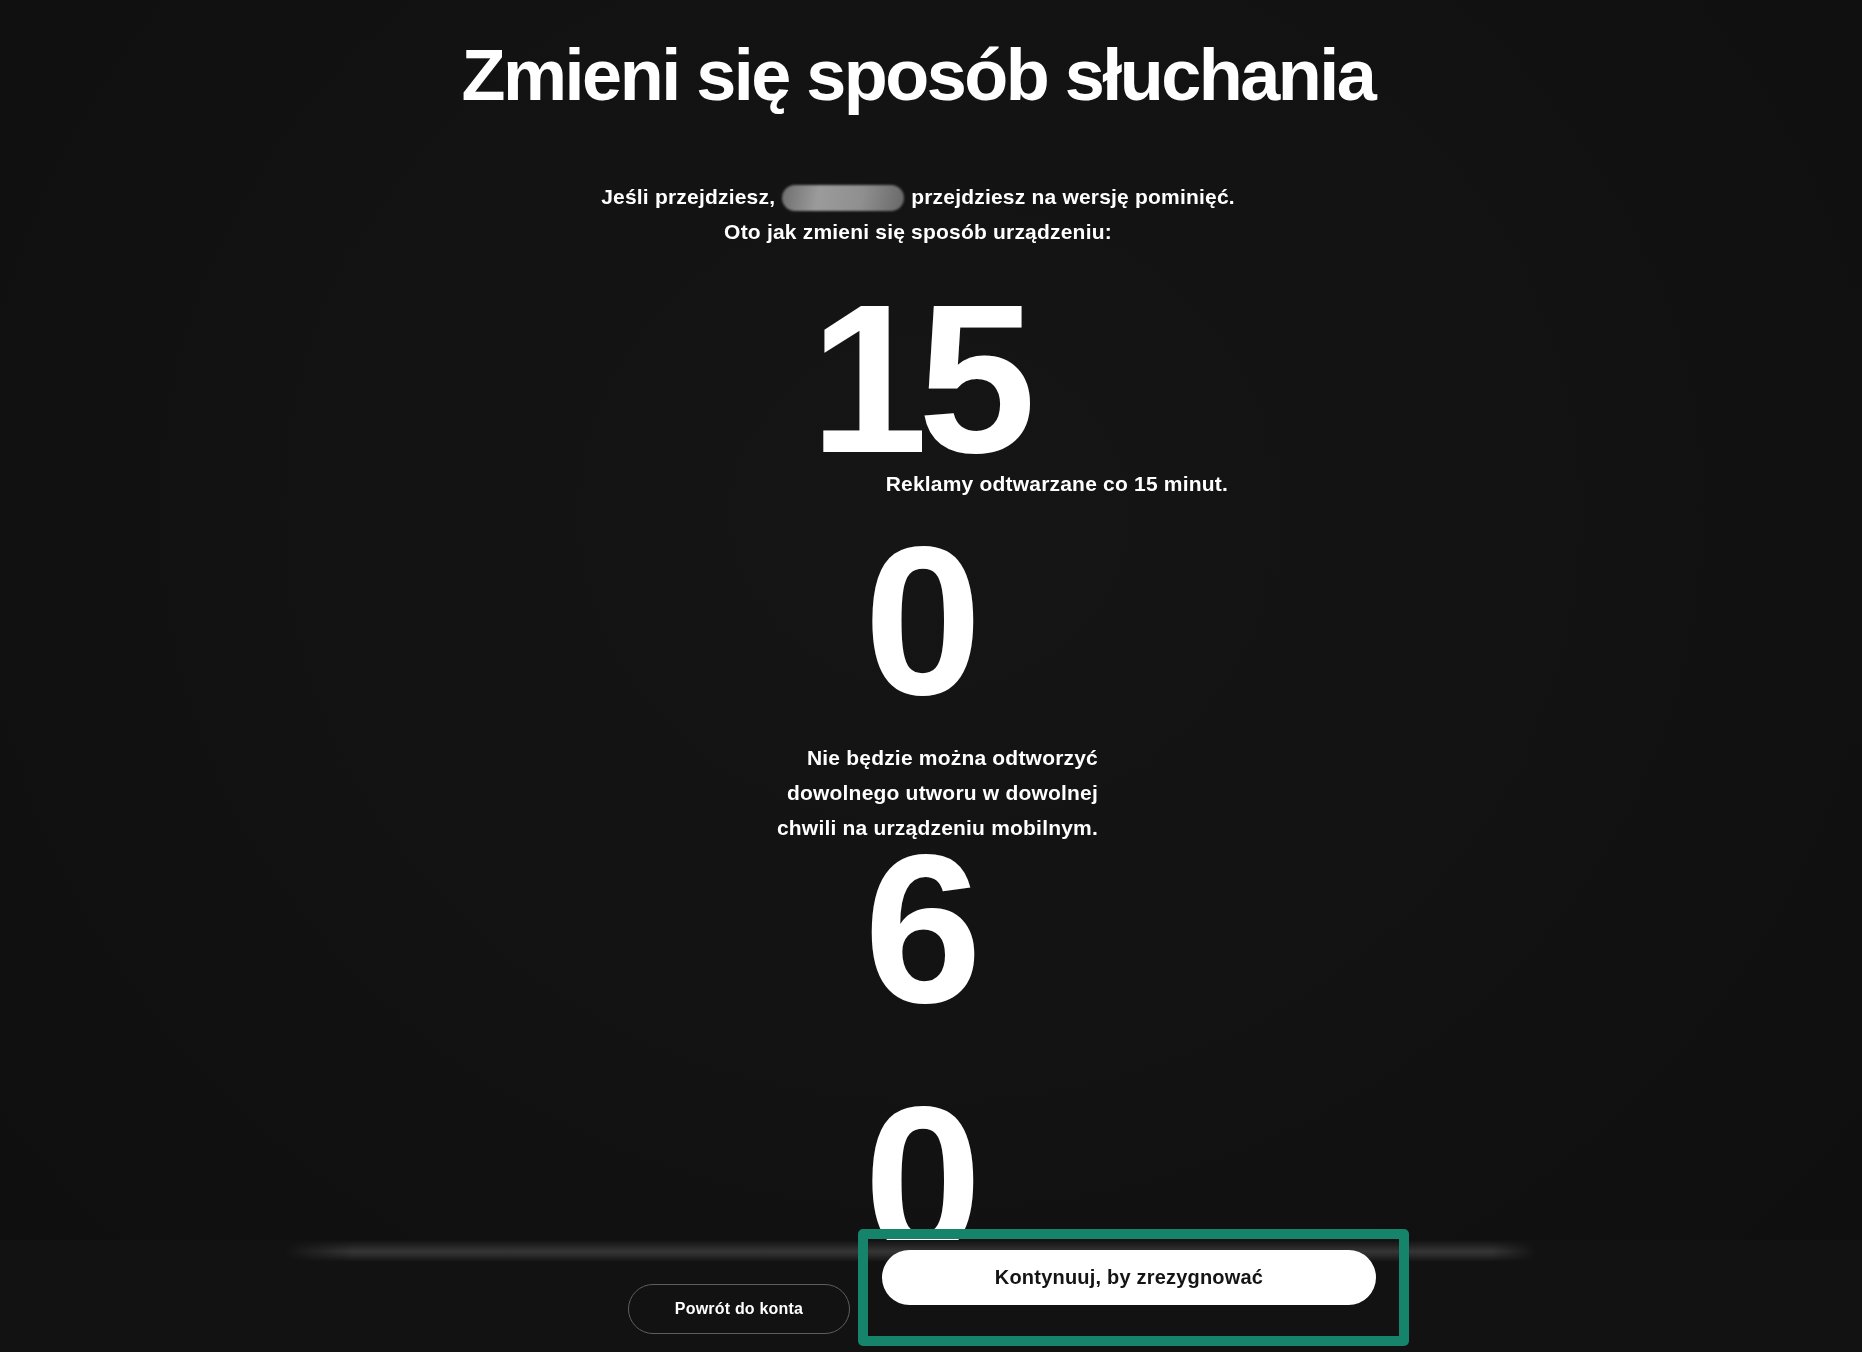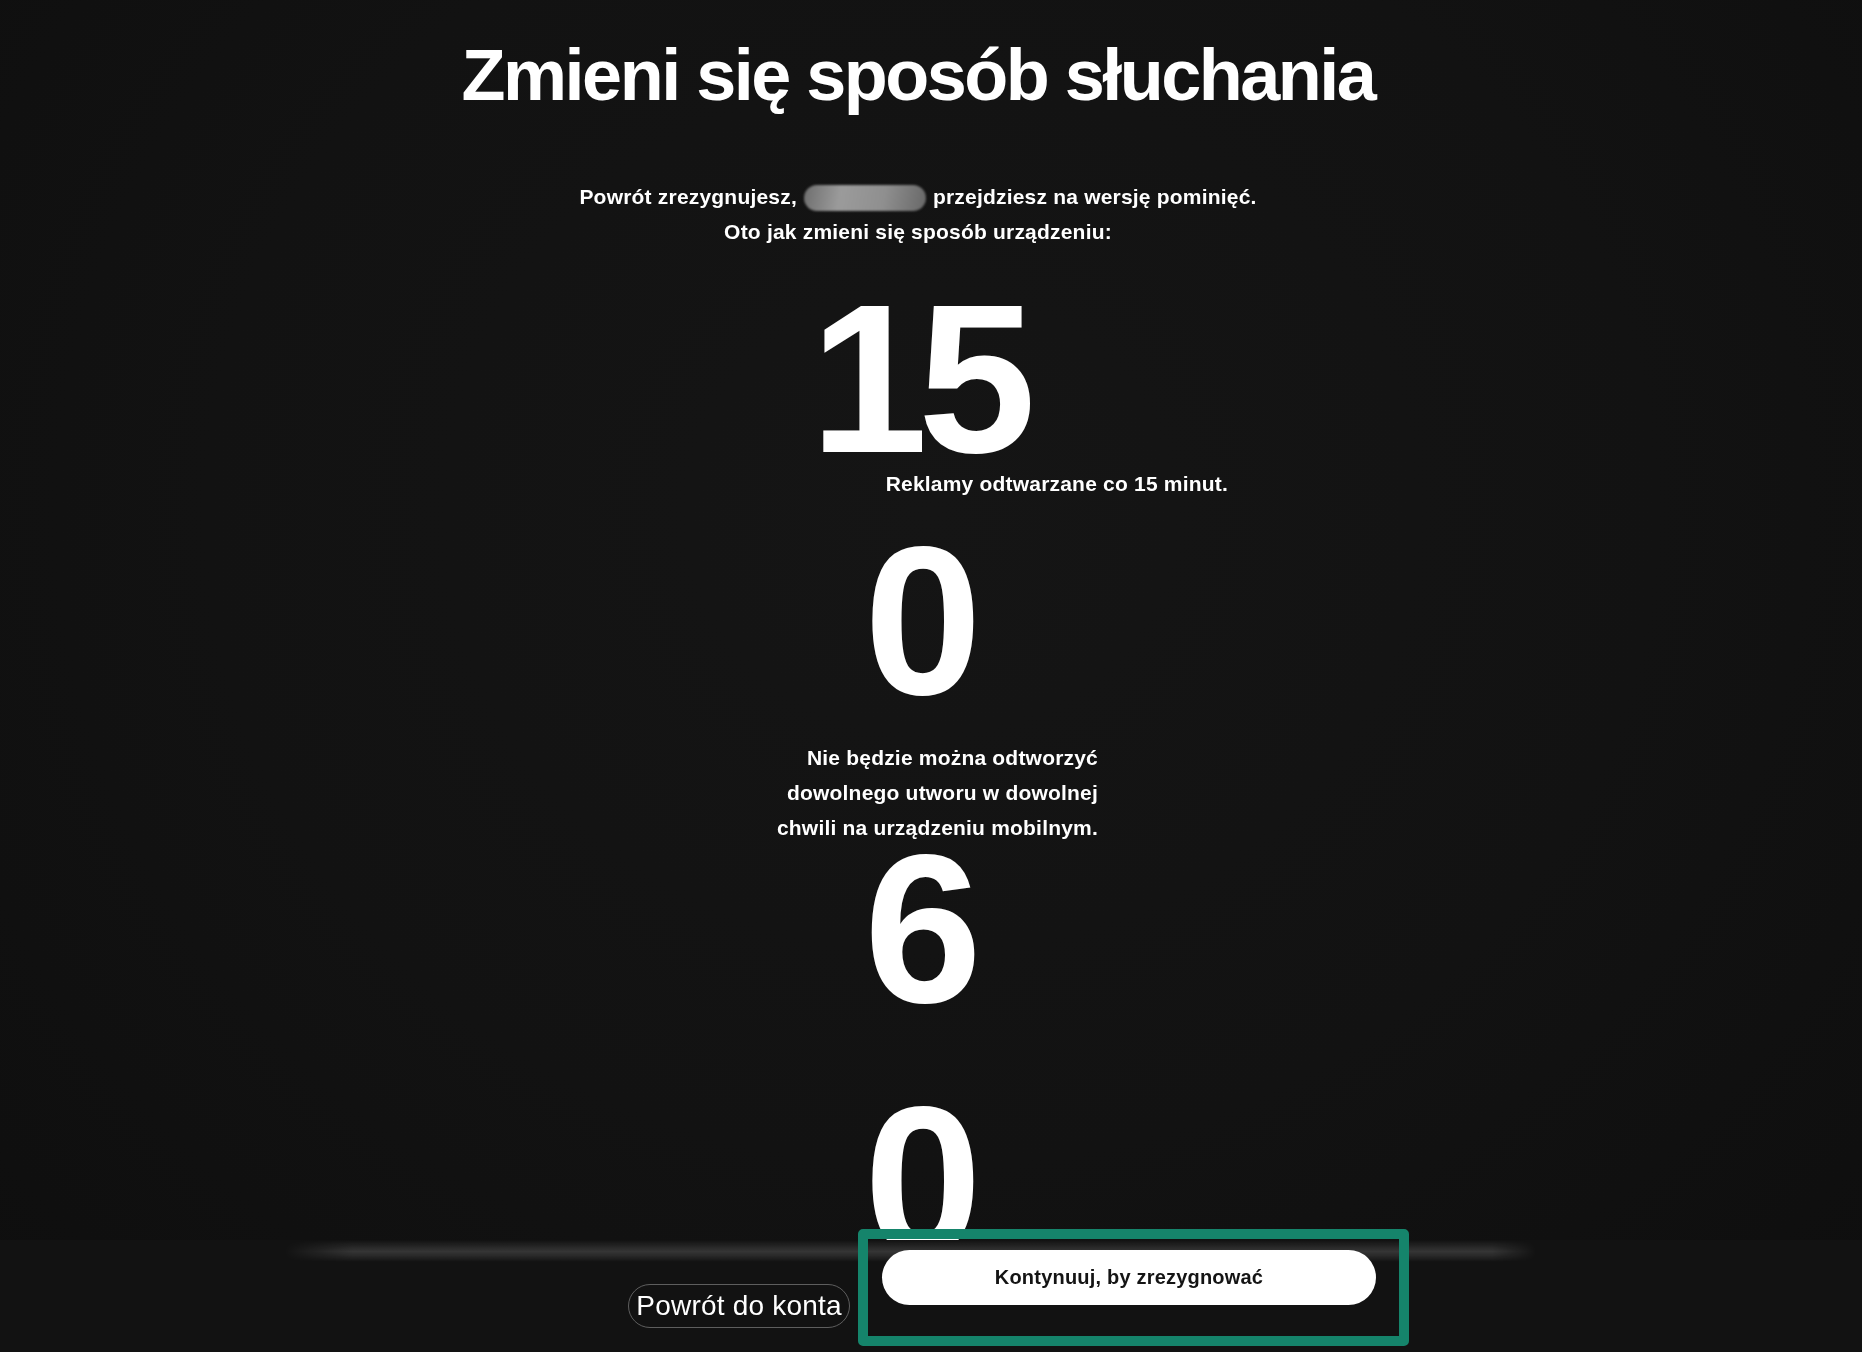--- a/index.html
+++ b/index.html
@@ -43,24 +43,24 @@
     position:absolute;left:0;top:1240px;width:1862px;height:112px;
     background:#121212;
   }
   .footer-divider{
     position:absolute;left:283px;top:1240px;width:1254px;height:22px;
     background:linear-gradient(to bottom, rgba(255,255,255,0) 0%, rgba(255,255,255,0.15) 52%, rgba(255,255,255,0.11) 68%, rgba(255,255,255,0) 100%);
     -webkit-mask-image:linear-gradient(to right, transparent 0, #000 70px, #000 calc(100% - 45px), transparent 100%);
     mask-image:linear-gradient(to right, transparent 0, #000 70px, #000 calc(100% - 45px), transparent 100%);
   }
   .back-button{
-    position:absolute;left:628px;top:1284px;width:222px;height:44px;
+    position:absolute;left:628px;top:1284px;width:222px;height:50px;
     border-radius:25px;border:1px solid #5e5e5e;background:transparent;
     color:#ffffff;font-family:"Liberation Sans",sans-serif;
-    font-size:28px;font-weight:400;letter-spacing:0.2px;
+    font-size:16px;font-weight:700;letter-spacing:0.2px;
     display:flex;align-items:center;justify-content:center;cursor:pointer;
   }
   .continue-button{
     position:absolute;left:882px;top:1250px;width:494px;height:55px;
     border-radius:38px;border:none;background:#ffffff;
     color:#141414;font-family:Liberation Sans, sans-serif;
     font-size:20px;font-weight:700;letter-spacing:0.2px;
     display:flex;align-items:center;justify-content:center;cursor:pointer;
   }
   .annotation-box{
@@ -72,21 +72,21 @@
 </head>
 <body>
 
 <div class="stage">
 
   <div class="content">
 
     <h1 class="page-title">Zmieni się sposób słuchania</h1>
 
     <div class="intro">
-      <span>Powrót zrezygnujesz,</span><span class="redaction-blob"></span><span>przejdziesz na wersję pominięć.</span>
+      <span>Jeśli przejdziesz,</span><span class="redaction-blob"></span><span>przejdziesz na wersję pominięć.</span>
       <br>
       <span>Oto jak zmieni się sposób urządzeniu:</span>
     </div>
 
     <div class="stat-value v1">15</div>
     <div class="stat-caption c1">Reklamy odtwarzane co 15 minut.</div>
 
     <div class="stat-value v2">0</div>
     <div class="stat-caption c2">Nie będzie można odtworzyć dowolnego utworu w dowolnej chwili na urządzeniu mobilnym.</div>
 

